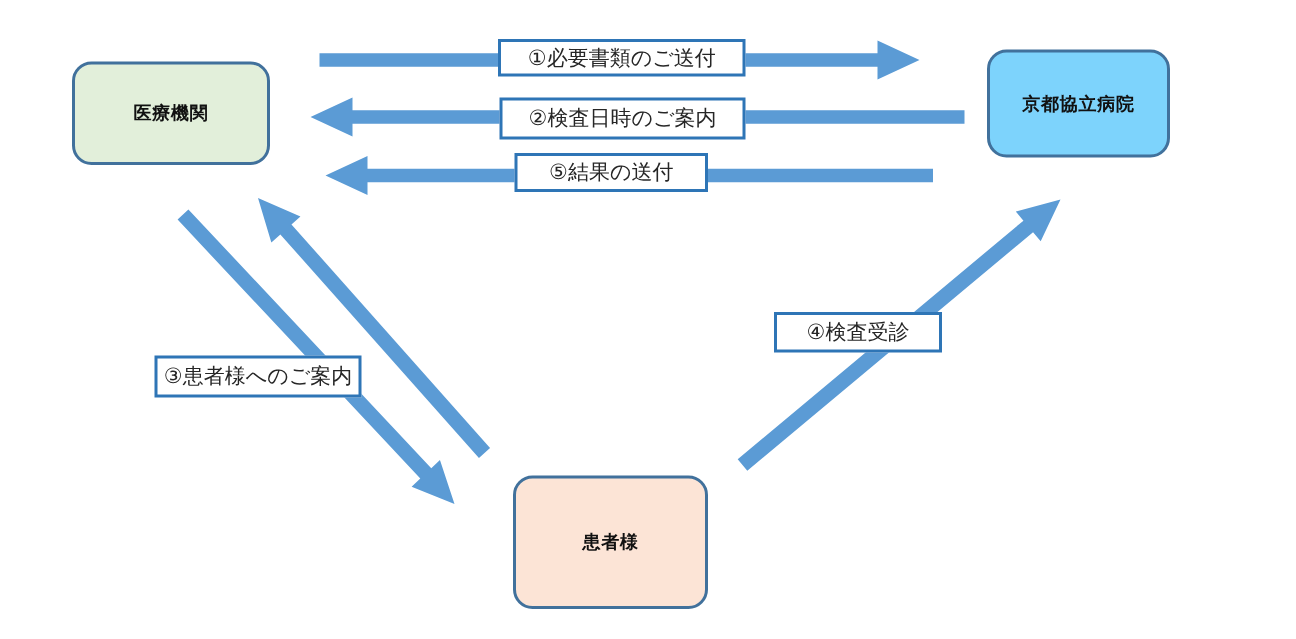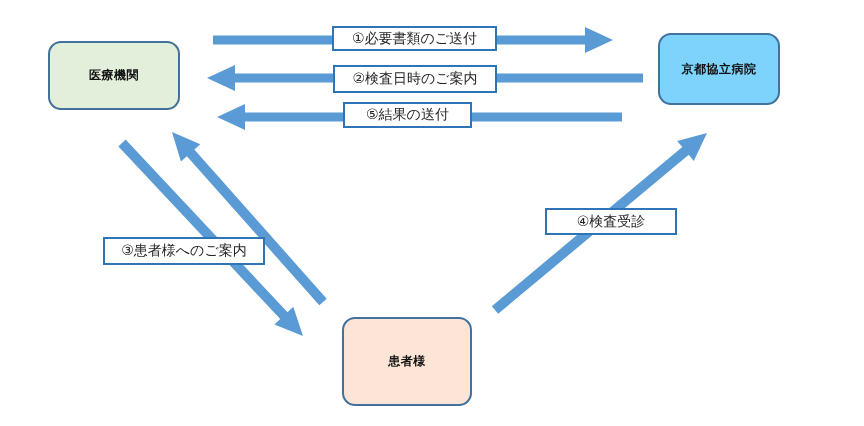--- a/index.html
+++ b/index.html
@@ -21,22 +21,22 @@
     position:absolute;display:flex;align-items:center;justify-content:center;
     background:var(--label-fill,#fff);
     border:2px solid var(--label-border,#2E75B6);
     box-sizing:border-box;border-radius:0;
     font-size:14px;color:#262626;white-space:nowrap;
   }
   .f1{left:332px;top:26px;width:165px;height:25px;}
   .f2{left:333px;top:65px;width:164px;height:28px;}
   .f5{left:343px;top:102px;width:129px;height:26px;}
   .f6{left:208px;top:187px;width:82px;height:27px;}
-  .f3{left:103px;top:237px;width:162px;height:28px;}
-  .f4{left:545px;top:208px;width:132px;height:27px;}
+  .f3{left:103px;top:237px;width:138px;height:28px;}
+  .f4{left:516px;top:208px;width:112px;height:27px;}
 </style>
 </head>
 <body>
 
 <div class="stage" style="--node-border: #41719C; --label-border: #2E75B6; --label-fill: #FFFFFF; background: rgb(255, 255, 255);">
 
   <svg class="arrows" viewBox="0 0 864 426" xmlns="http://www.w3.org/2000/svg">
       <polygon points="213,44.5 585,44.5 585,53 613,40 585,27 585,35.5 213,35.5" fill="#5B9BD5"></polygon>
       <polygon points="643,73.5 235,73.5 235,65 207,78 235,91 235,82.5 643,82.5" fill="#5B9BD5"></polygon>
       <polygon points="622,112.5 245,112.5 245,104 217,117 245,130 245,121.5 622,121.5" fill="#5B9BD5"></polygon>

